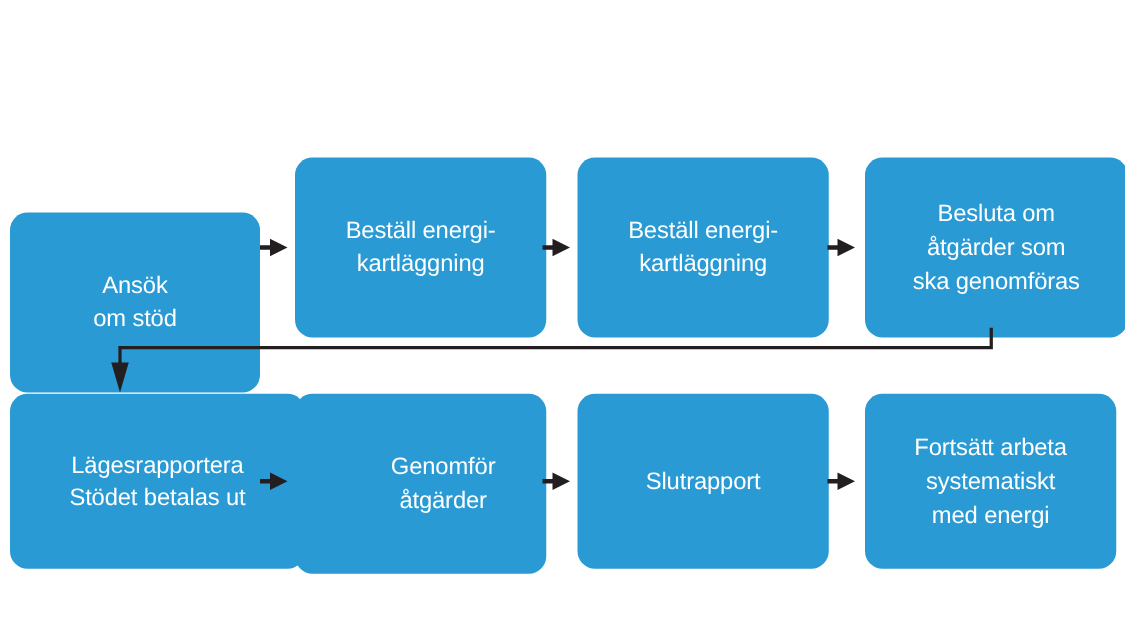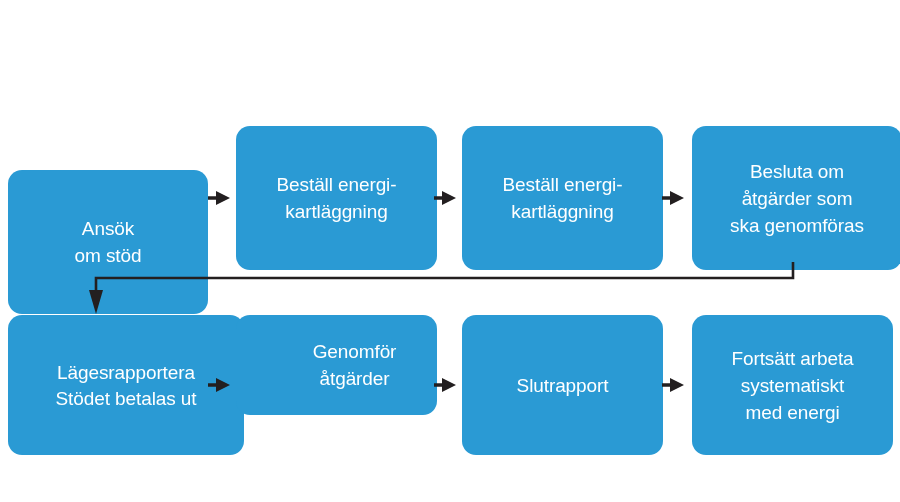--- a/index.html
+++ b/index.html
@@ -44,21 +44,21 @@
     line-height: 25px;
   }
 
   
   #n1 { left: 8px;   top: 126px; width: 200px; height: 144px; margin-top: 44px; }
   #n2 { left: 236px; top: 126px; width: 201px; height: 144px; }
   #n3 { left: 462px; top: 126px; width: 201px; height: 144px; }
   #n4 { left: 692px; top: 126px; width: 210px; height: 144px; }
   
   #n5 { left: 8px;   top: 315px; width: 236px; height: 140px; }
-  #n6 { left: 236px; top: 315px; width: 201px; height: 100px; padding-left: 44px; }
+  #n6 { left: 236px; top: 315px; width: 201px; height: 144px; padding-left: 44px; }
   #n7 { left: 462px; top: 315px; width: 201px; height: 140px; }
   #n8 { left: 692px; top: 315px; width: 201px; height: 140px; align-items: center; }
 
   
   .arrow {
     position: absolute;
     width: 28px;
     height: 22px;
     transform: translateY(-50%);
   }

